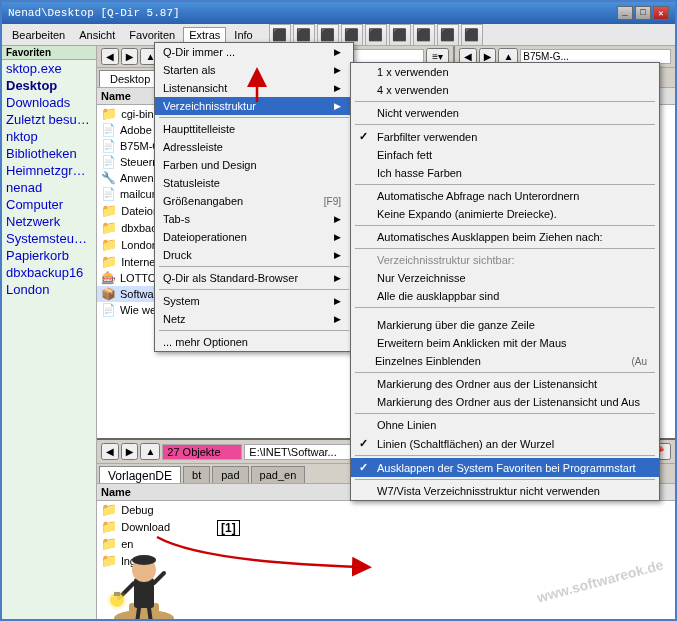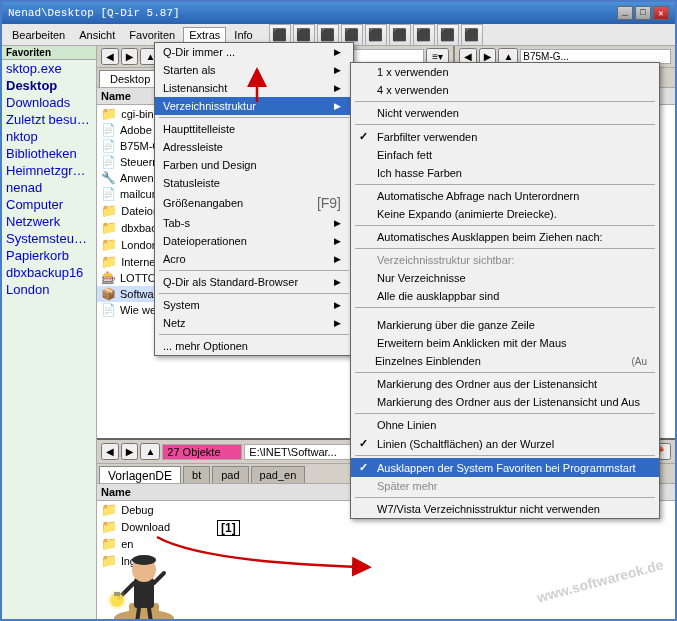--- a/index.html
+++ b/index.html
@@ -126,21 +126,21 @@
     .dropdown-item.highlighted {
       background: #316ac5;
       color: white;
     }
     .dropdown-sep {
       height: 1px;
       background: #aaa;
       margin: 2px 4px;
     }
     .dropdown-arrow { font-size: 9px; margin-left: 8px; }
-    .dropdown-shortcut { color: #666; font-size: 14px; margin-left: 8px; }
+    .dropdown-shortcut { color: #666; font-size: 10px; margin-left: 8px; }
 
     
     .submenu-verzeichnis {
       position: absolute;
       top: 44px;
       left: 350px;
       background: #f0f0f0;
       border: 1px solid #666;
       box-shadow: 2px 2px 5px rgba(0,0,0,0.4);
       min-width: 280px;
@@ -475,21 +475,21 @@
       </div>
       <div class="dropdown-item">
         <span>Tab-s</span>
         <span class="dropdown-arrow">▶</span>
       </div>
       <div class="dropdown-item">
         <span>Dateioperationen</span>
         <span class="dropdown-arrow">▶</span>
       </div>
       <div class="dropdown-item">
-        <span>Acro</span>
+        <span>Druck</span>
         <span class="dropdown-arrow">▶</span>
       </div>
       <div class="dropdown-sep"></div>
       <div class="dropdown-item">
         <span>Q-Dir als Standard-Browser</span>
         <span class="dropdown-arrow">▶</span>
       </div>
       <div class="dropdown-sep"></div>
       <div class="dropdown-item">
         <span>System</span>
@@ -590,24 +590,20 @@
         <span>Ohne Linien</span>
       </div>
       <div class="submenu-item" style="padding-left:8px;">
         <span style="display:inline-block;width:12px;font-weight:bold;">✓</span>
         <span>Linien (Schaltflächen) an der Wurzel</span>
       </div>
       <div class="submenu-sep"></div>
       <div class="submenu-item active-item" style="padding-left:8px;background:#316ac5;color:#fff;">
         <span style="display:inline-block;width:12px;font-weight:bold;">✓</span>
         <span>Ausklappen der System Favoriten bei Programmstart</span>
-      </div>
-      <div class="submenu-item grayed" style="padding-left:8px;">
-        <span style="display:inline-block;width:12px;"></span>
-        <span>Später mehr</span>
       </div>
       <div class="submenu-sep"></div>
       <div class="submenu-item" style="padding-left:8px;">
         <span style="display:inline-block;width:12px;"></span>
         <span>W7/Vista Verzeichnisstruktur nicht verwenden</span>
       </div>
     </div>
 
     <svg class="red-arrow-svg" style="position:absolute;top:0;left:0;width:677px;height:621px;pointer-events:none;z-index:500;">
 

